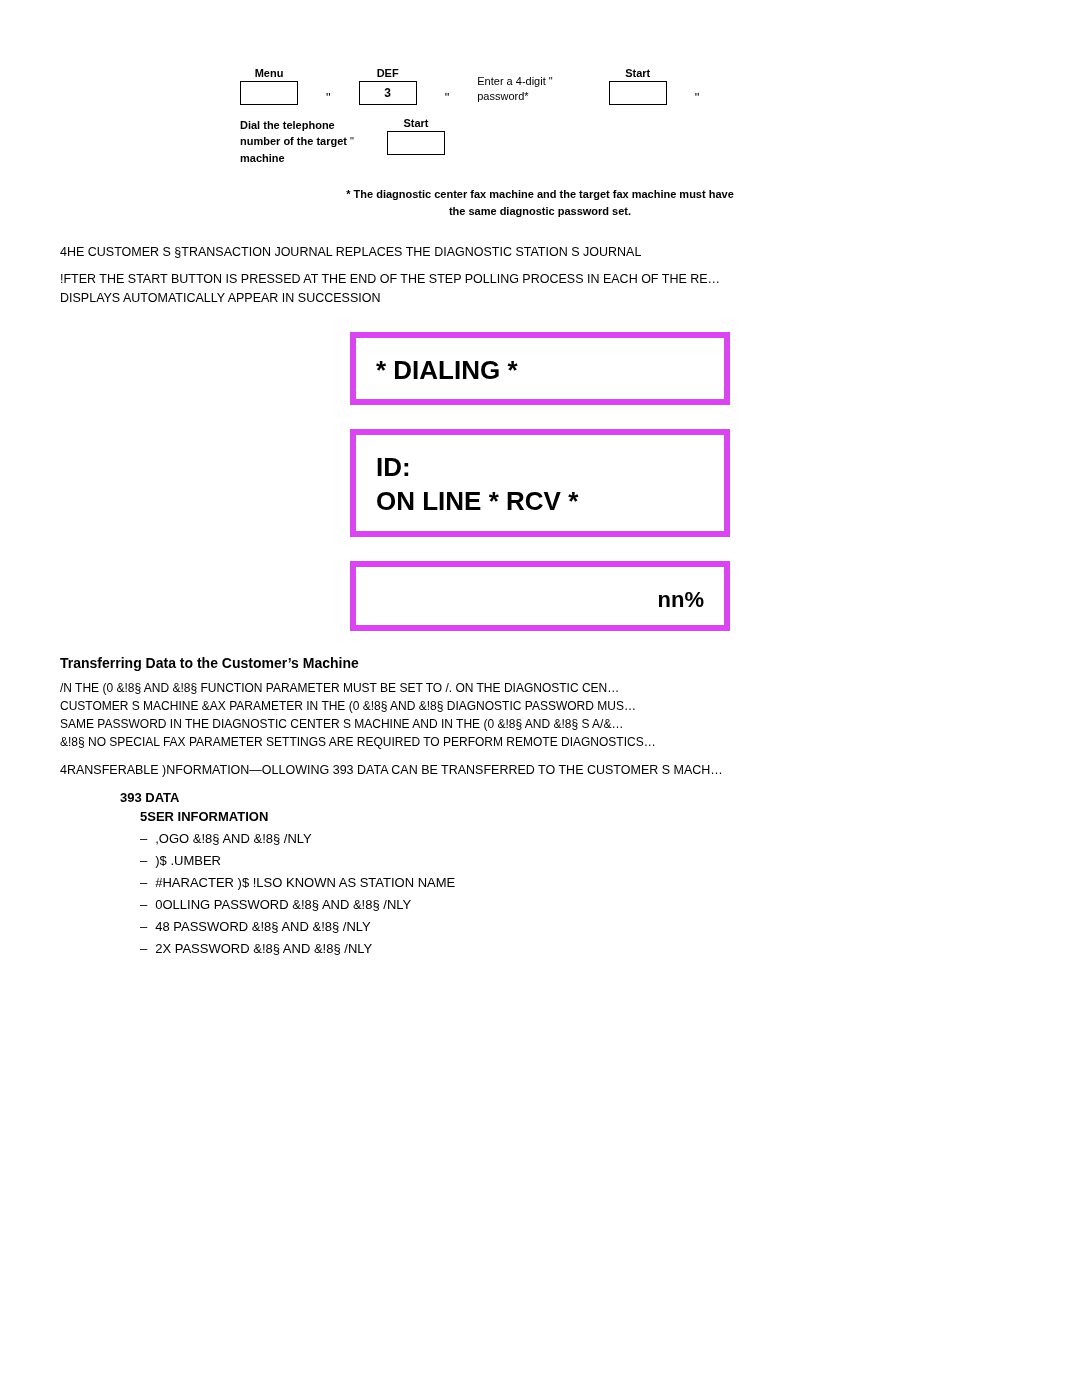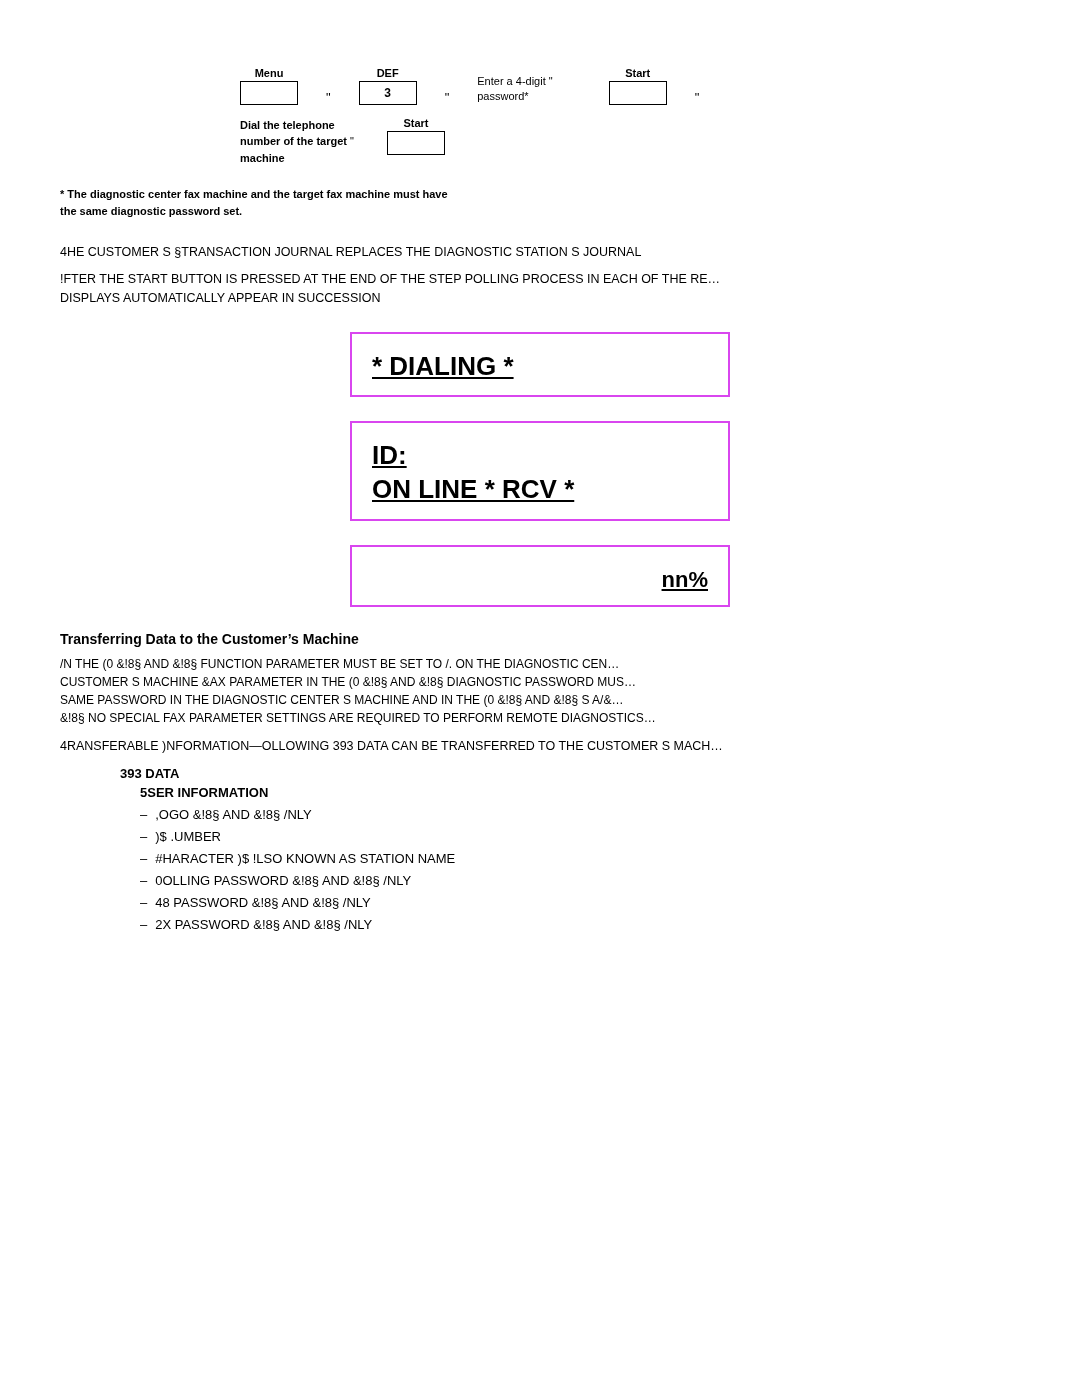--- a/index.html
+++ b/index.html
@@ -64,42 +64,42 @@
     .quote-connector {
       font-size: 13px;
       margin-top: 20px;
       padding: 0 2px;
     }
 
     
     .note-text {
       font-size: 11px;
       font-weight: bold;
+      text-align: center;
       margin-bottom: 24px;
       margin-top: 12px;
       line-height: 1.5;
     }
 
     
     .para {
       font-size: 12.5px;
       line-height: 1.5;
       margin-bottom: 8px;
       white-space: nowrap;
       overflow: hidden;
     }
 
     
     .display-box {
-      border: 2px solid #d946ef;
+      border: 6px solid #d946ef;
       width: 380px;
       margin: 24px auto;
       padding: 16px 20px 12px 20px;
       background: #fff;
-      text-decoration: underline;
     }
 
     .display-box-text {
       font-size: 26px;
       font-weight: bold;
       line-height: 1.3;
     }
 
     .display-box-subtext {
       font-size: 22px;

